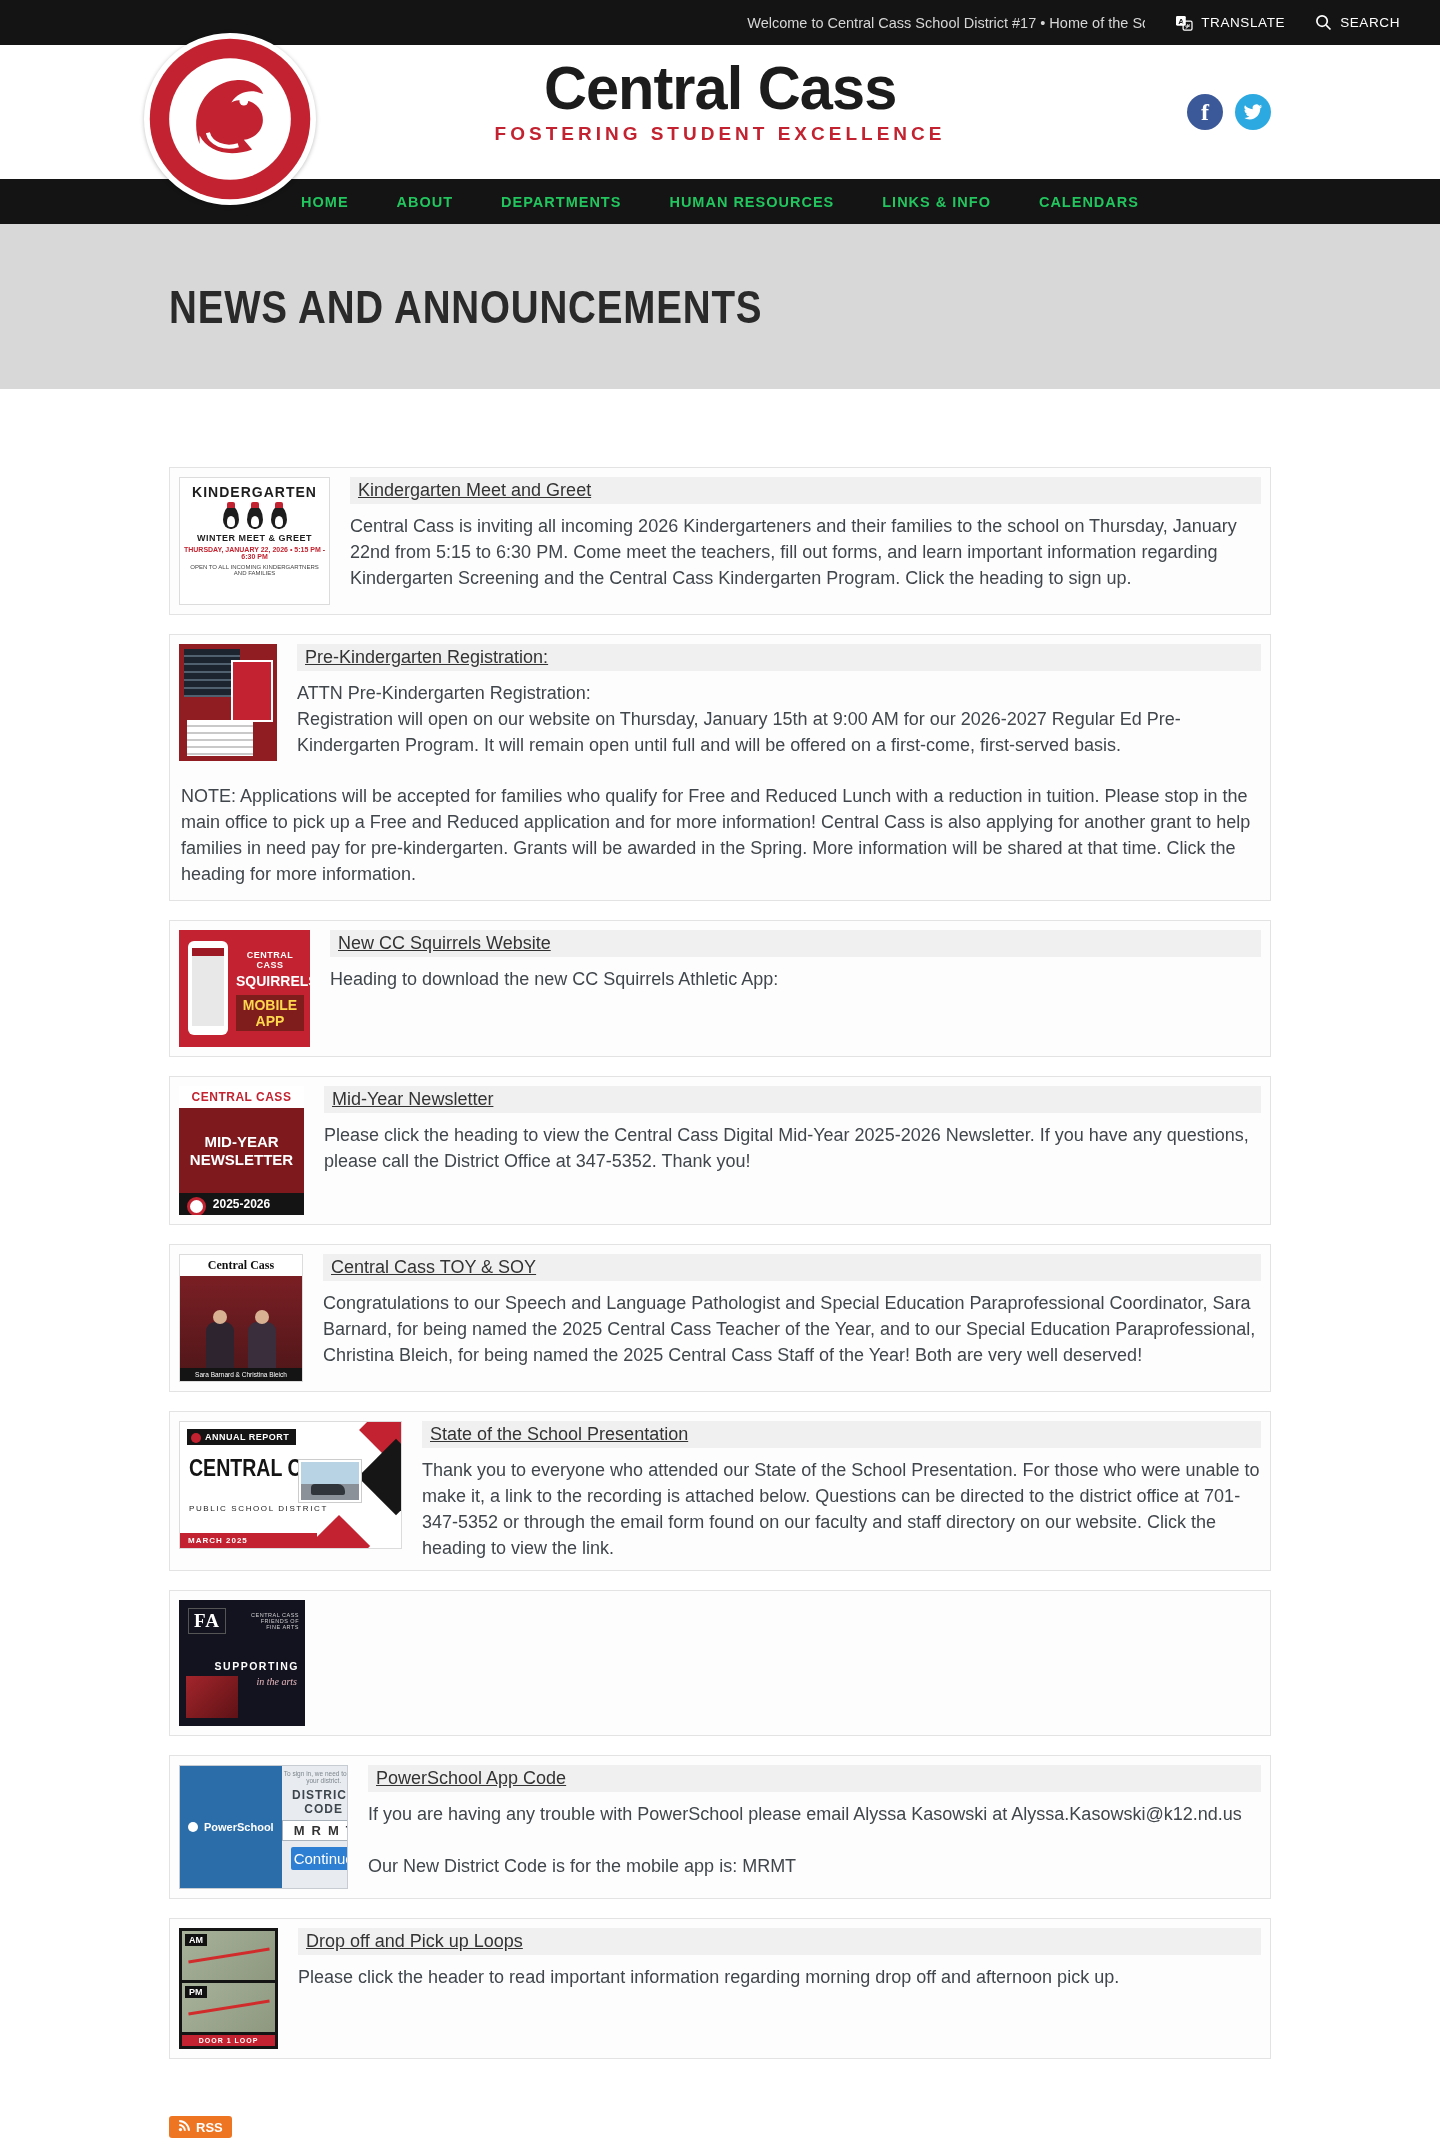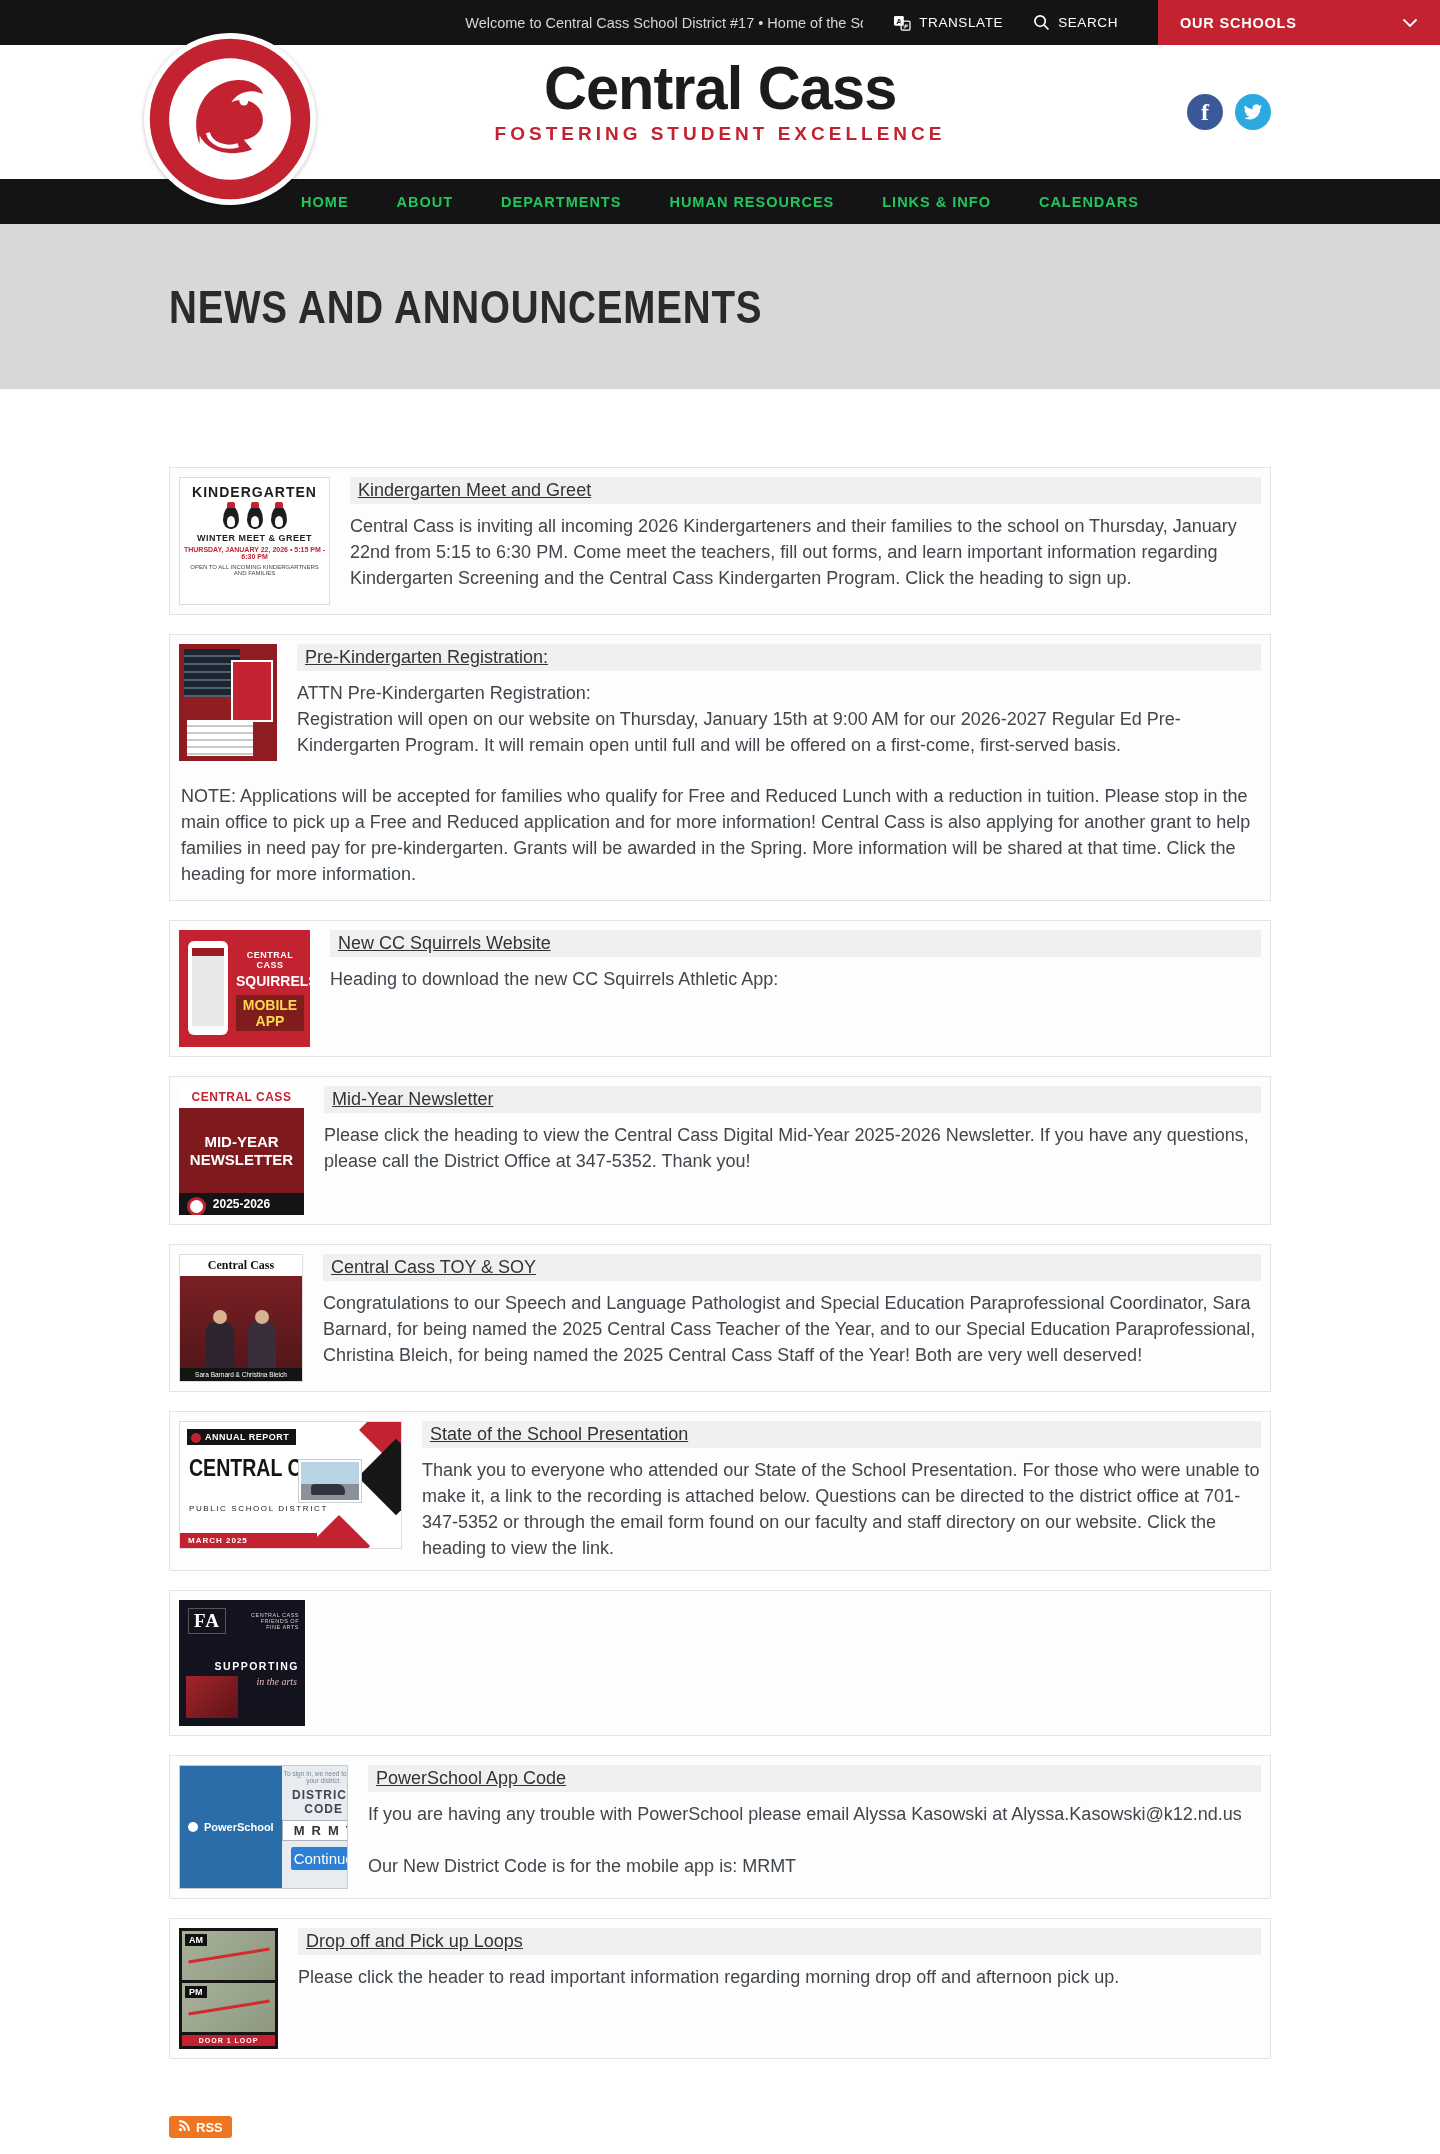--- a/index.html
+++ b/index.html
@@ -160,28 +160,20 @@
     <div class="topbar-action">
       <span>
         <svg width="17" height="17" viewBox="0 0 18 18" fill="none">
           <circle cx="7.5" cy="7.5" r="5.5" stroke="#fff" stroke-width="1.8"></circle>
           <path d="M11.8 11.8 L16.4 16.4" stroke="#fff" stroke-width="1.8"></path>
         </svg>
       </span>
       <span>SEARCH</span>
     </div>
   </div>
-  <div class="our-schools">
-    <span>OUR SCHOOLS</span>
-    <span>
-      <svg width="16" height="10" viewBox="0 0 16 10" fill="none">
-        <path d="M1.5 1.5 L8 8 L14.5 1.5" stroke="#fff" stroke-width="1.8"></path>
-      </svg>
-    </span>
-  </div>
 </div>
 
 <header class="masthead">
   <div class="site-logo">
     <svg viewBox="0 0 120 120">
       <circle cx="60" cy="60" r="58" fill="#c32330"></circle>
       <circle cx="60" cy="60" r="44" fill="#fff"></circle>
       <path d="M38 78 C30 56 42 34 64 32 c10 -1 18 4 20 10 c-8 -4 -18 -2 -23 6 c8 -4 19 -1 22 8 c3 9 -3 18 -13 19 l6 7 c-16 6 -32 2 -38 -10 z" fill="#c32330"></path>
       <circle cx="70" cy="47" r="3.2" fill="#fff"></circle>
       <path d="M44 70 c2 8 12 12 22 9" stroke="#fff" stroke-width="3" fill="none"></path>

